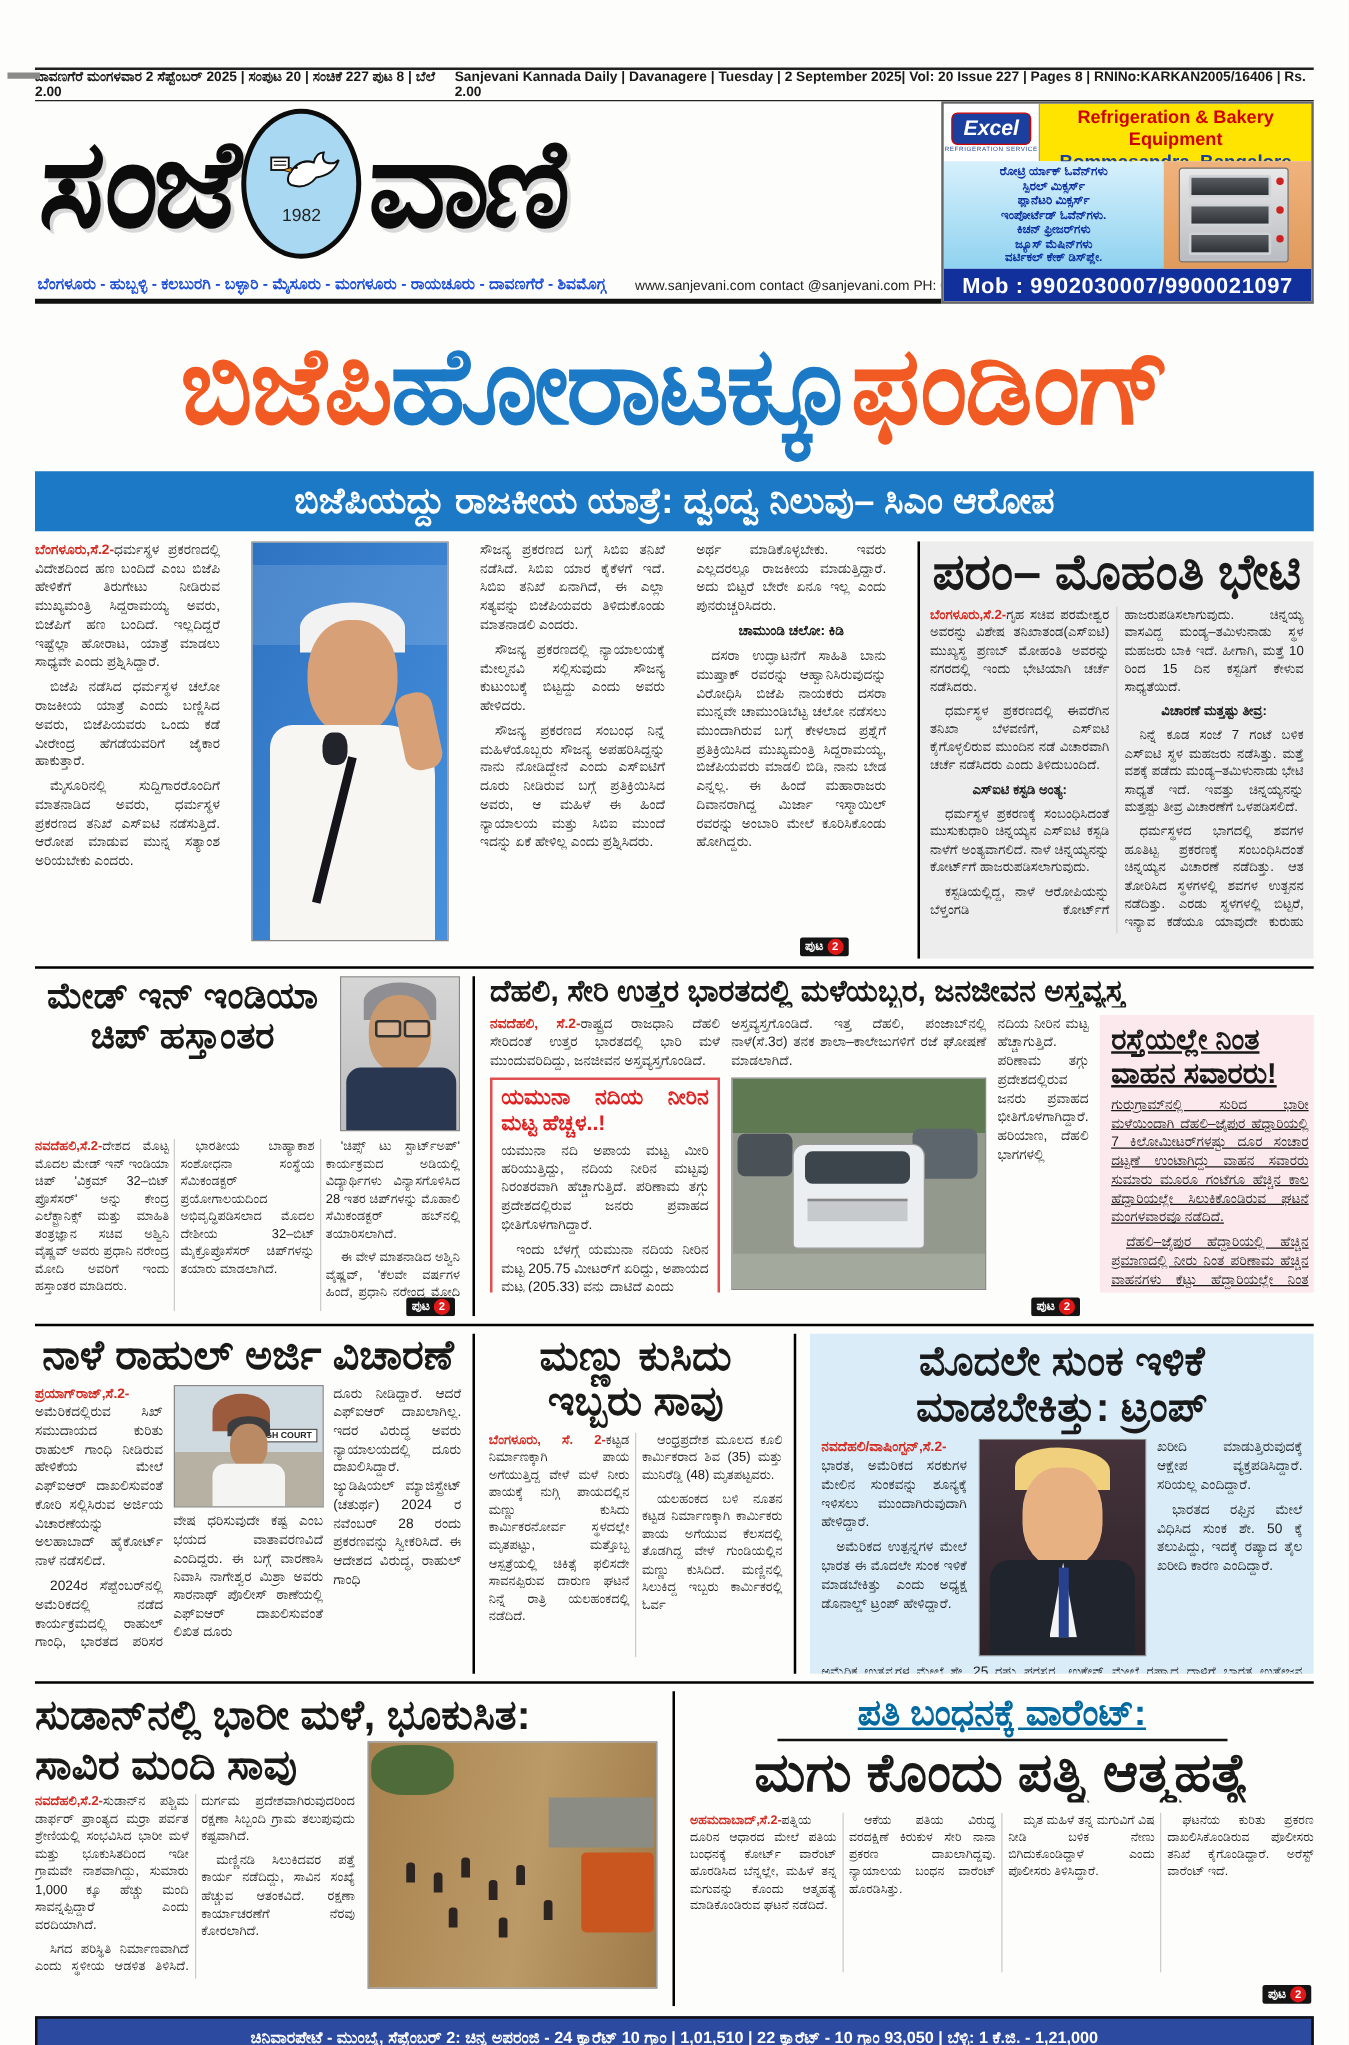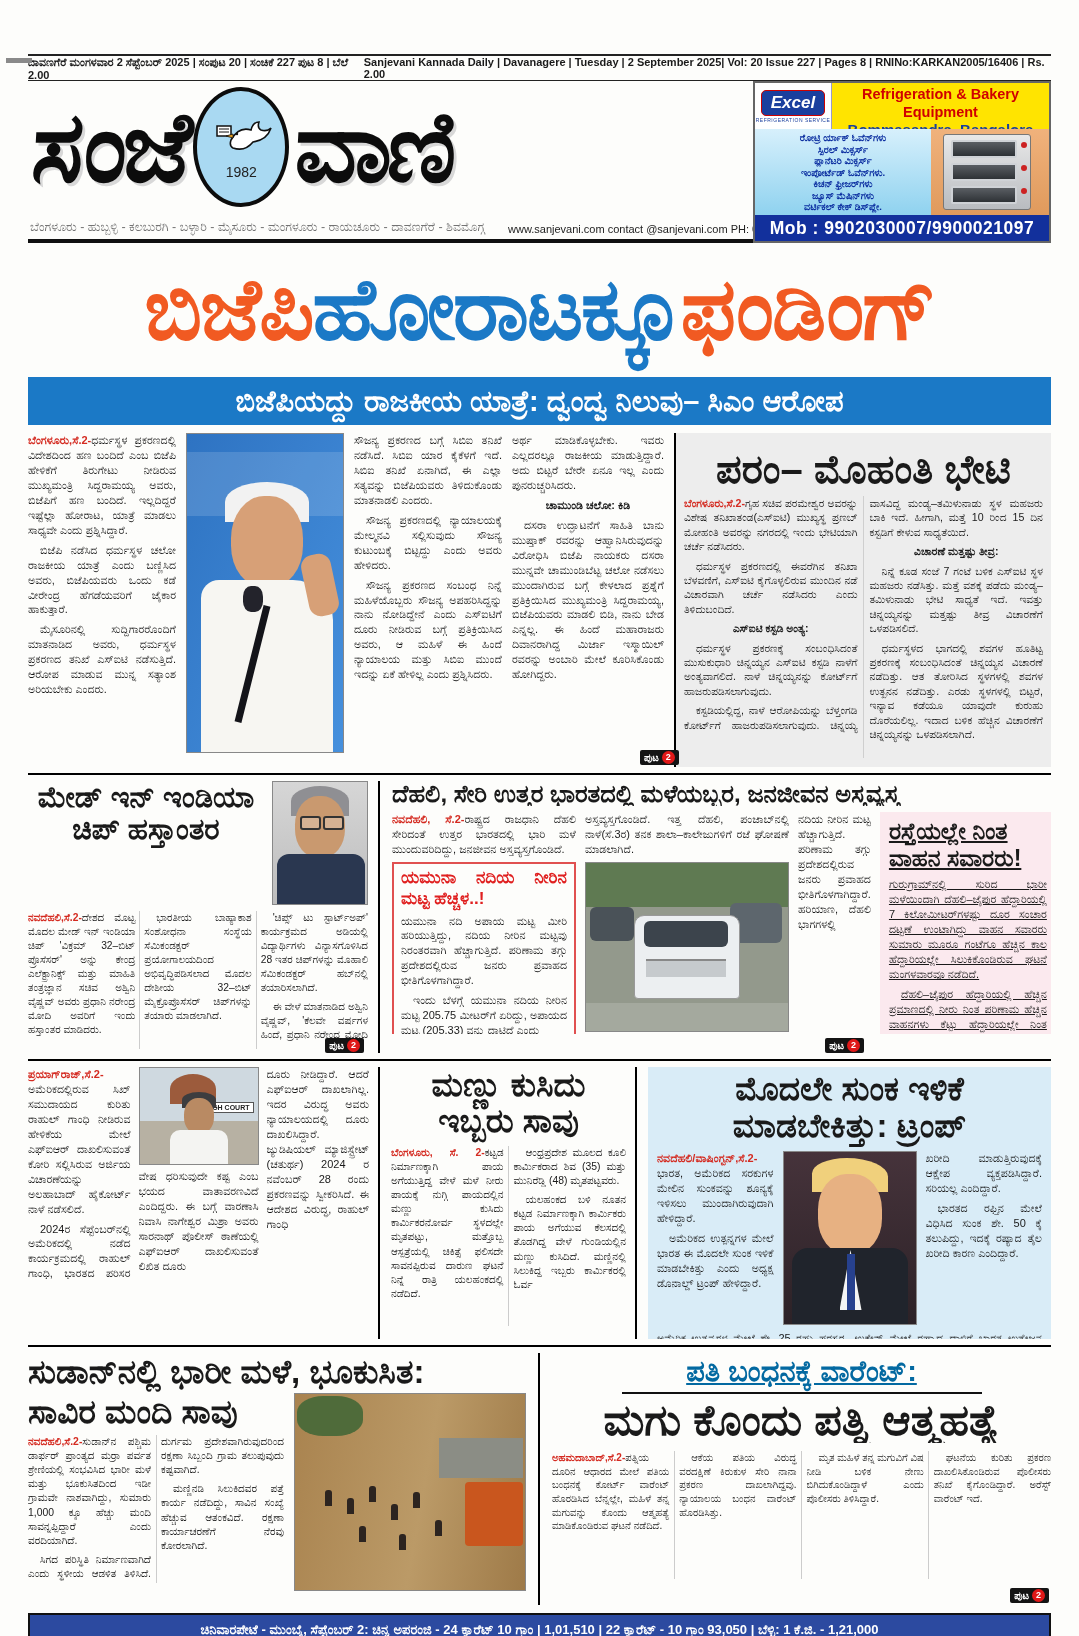--- a/index.html
+++ b/index.html
@@ -14,21 +14,21 @@
   .scan-dash{position:absolute;left:6px;top:58px;width:26px;height:5px;background:#8a8a8a;}
   
   .header{position:relative;height:158px;}
   .logo-row{position:absolute;left:4px;top:6px;display:flex;align-items:center;}
   .logo-word{font-size:98px;font-weight:900;line-height:1.0;letter-spacing:-5px;color:#0c0c0c;
              text-shadow:3px 3px 0 #d8d8d8;transform:skewX(-3deg);}
   .dove-badge{width:88px;height:112px;background:#a9d9f2;border:4px solid #0c0c0c;border-radius:50%;
               margin:0 6px;position:relative;flex:none;display:flex;flex-direction:column;align-items:center;justify-content:center;}
   .dove-badge svg{width:64px;height:48px;}
   .dove-year{font-size:14px;color:#222;margin-top:2px;}
-  .cities{position:absolute;left:2px;bottom:4px;font-size:12.5px;font-weight:normal;color:#737373;margin-top:20px;}
+  .cities{position:absolute;left:2px;bottom:4px;font-size:12.5px;font-weight:bold;color:#1d4ed8;margin-top:20px;}
   .contact{position:absolute;left:480px;bottom:4px;font-size:11px;color:#222;}
   
   .ad{position:absolute;right:0;top:0;width:294px;height:158px;border:2px solid #666;background:#fff;
       display:flex;flex-direction:column;overflow:hidden;}
   .ad-top{display:flex;height:46px;}
   .ad-logo{width:76px;background:#fff;border-right:1px solid #99c;display:flex;flex-direction:column;
            align-items:center;justify-content:center;}
   .excel{background:#1a3f9e;color:#fff;font-style:italic;font-weight:900;font-size:17px;
          padding:2px 9px;border-radius:5px;border:1px solid #c00;}
   .excel-sub{font-size:5px;color:#1a3f9e;margin-top:1px;letter-spacing:.5px;}
@@ -58,23 +58,23 @@
   .art{font-size:11px;line-height:1.36;text-align:justify;}
   .art p{margin:0 0 5px;text-indent:12px;}
   .art p.first{text-indent:0;}
   .dl{color:#d42a20;font-weight:bold;}
   .subh{font-weight:bold;text-align:center;text-indent:0 !important;}
   .pj{position:absolute;display:inline-flex;align-items:center;background:#141414;color:#fff;
       font-size:10px;font-weight:bold;padding:1px 4px;gap:3px;border-radius:2px;}
   .pj .n{background:#e01818;color:#fff;border-radius:50%;width:13px;height:13px;line-height:13px;
          text-align:center;font-size:9px;}
   
-  .lead-body{display:grid;grid-template-columns:148px 158px 148px 152px 1fr;gap:10px;
+  .lead-body{display:grid;grid-template-columns:148px 158px 148px 152px 1fr;gap:25px;
              height:334px;overflow:hidden;margin-top:8px;position:relative;}
-  .param{background:#ededed;border-left:2px solid #000;padding:13px 8px 4px;position:relative;}
+  .param{background:#ededed;border-left:2px solid #000;padding:2px 8px 4px;position:relative;}
   .param h2{margin:2px 0 6px;font-size:40px;font-weight:900;text-align:center;line-height:1.05;}
   .param-cols{columns:2;column-gap:12px;column-rule:1px solid #cfcfcf;font-size:10.6px;height:262px;overflow:hidden;}
   
   .ph{position:relative;overflow:hidden;border:1px solid #888;background:#ccc;}
   .ph-sid{height:318px;background:linear-gradient(115deg,#2e73c2,#4189d8 60%,#56a NO) ;background:linear-gradient(115deg,#2e73c2,#4690dd);}
   .sid-band{position:absolute;left:0;top:18px;width:100%;height:64px;background:rgba(255,255,255,.14);}
   .sid-hair{position:absolute;left:38px;top:48px;width:84px;height:40px;background:#f2f2f2;border-radius:50% 50% 0 0;}
   .sid-face{position:absolute;left:44px;top:62px;width:72px;height:92px;background:#d7a077;border-radius:46%;}
   .sid-shirt{position:absolute;left:14px;top:146px;width:132px;height:172px;background:#f7f6f2;border-radius:18px 40px 0 0;}
   .sid-mic{position:absolute;left:62px;top:170px;width:7px;height:120px;background:#14141a;transform:rotate(14deg);}
@@ -331,20 +331,21 @@
         </div>
         <span class="pj" style="right:192px;bottom:0;">
           <span>ಪುಟ</span>
           <span class="n">2</span>
         </span>
       </div>
     </div>
 
     <div class="band band3">
       <div class="rahul">
+        <h2>ನಾಳೆ ರಾಹುಲ್ ಅರ್ಜಿ ವಿಚಾರಣೆ</h2>
         <div class="rahul-row">
           <div class="art">
             <p class="first"><span class="dl">ಪ್ರಯಾಗ್‌ರಾಜ್,ಸೆ.2-</span><span>ಅಮೆರಿಕದಲ್ಲಿರುವ ಸಿಖ್ ಸಮುದಾಯದ ಕುರಿತು ರಾಹುಲ್ ಗಾಂಧಿ ನೀಡಿರುವ ಹೇಳಿಕೆಯ ಮೇಲೆ ಎಫ್‌ಐಆರ್ ದಾಖಲಿಸುವಂತೆ ಕೋರಿ ಸಲ್ಲಿಸಿರುವ ಅರ್ಜಿಯ ವಿಚಾರಣೆಯನ್ನು ಅಲಹಾಬಾದ್ ಹೈಕೋರ್ಟ್ ನಾಳೆ ನಡೆಸಲಿದೆ.</span></p>
             <p>2024ರ ಸೆಪ್ಟೆಂಬರ್‌ನಲ್ಲಿ ಅಮೆರಿಕದಲ್ಲಿ ನಡೆದ ಕಾರ್ಯಕ್ರಮದಲ್ಲಿ ರಾಹುಲ್ ಗಾಂಧಿ, ಭಾರತದ ಪರಿಸರ ಸಿಖ್ ಸಮುದಾಯಕ್ಕೆ ಒಳ್ಳೆಯದಲ್ಲ ಎಂದು ಹೇಳಿದ್ದಾರೆ. ತಮ್ಮ ಹೇಳಿಕೆಯಲ್ಲಿ, ಸಿಖ್ಖರು</p>
           </div>
           <div>
             <div class="ph ph-rahul">
               <div class="rh-dome"></div>
               <div class="rh-sign">HIGH COURT</div>
               <div class="rh-hair"></div>

